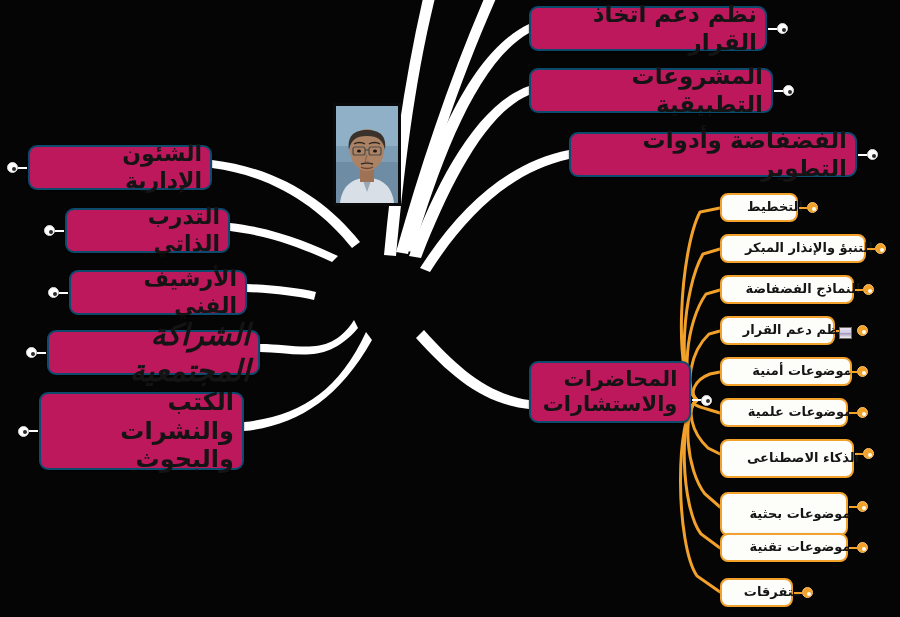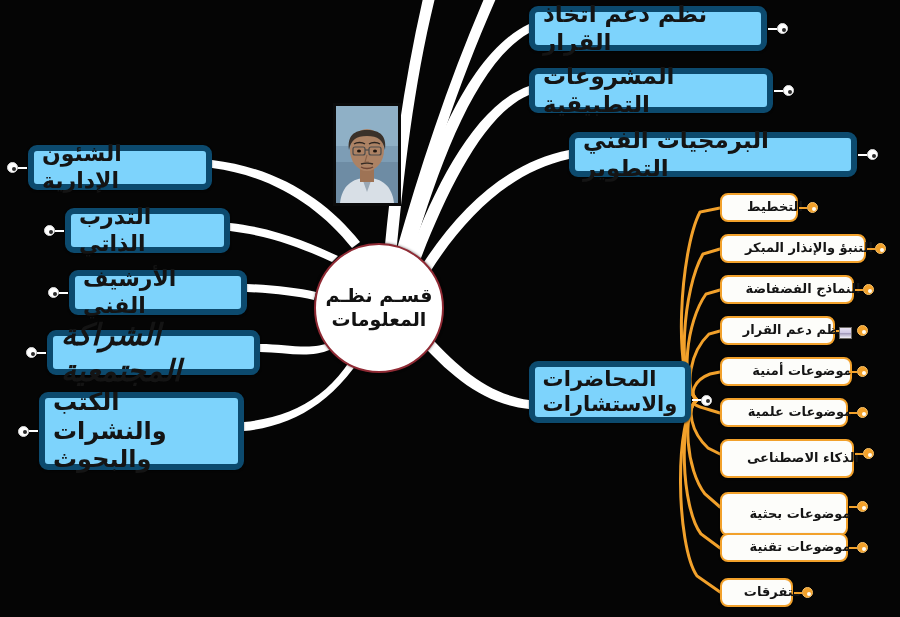--- a/index.html
+++ b/index.html
@@ -47,27 +47,27 @@
     line-height: 1.25;
     direction: rtl;
     padding: 0 6px;
     letter-spacing: 0.5px;
   }
 
   
   .node {
     position: absolute;
     box-sizing: border-box;
-    background: #7dd3fc;
-    border: 6px solid #0c4a6e;
+    background: #be185d;
+    border: 2px solid #0c4a6e;
     border-radius: 9px;
     display: flex;
     align-items: center;
     justify-content: center;
-    text-align: left;
+    text-align: right;
     direction: rtl;
     z-index: 5;
     box-shadow: 0 1px 2px rgba(0,0,0,0.55);
   }
   .node .label {
     color: #141414;
     font-weight: bold;
     font-size: 21px;
     line-height: 1.2;
     padding: 2px 8px;
@@ -199,24 +199,20 @@
       <path d="M 697 400 C 684 388 690 352 709 334 L 720 331"></path>
       <path d="M 697 400 C 689 394 694 380 710 374 L 720 372"></path>
       <path d="M 697 400 C 690 404 696 406 710 410 L 720 413"></path>
       <path d="M 697 400 C 686 408 691 432 708 448 L 720 454"></path>
       <path d="M 697 400 C 682 412 686 470 705 494 L 720 507"></path>
       <path d="M 697 400 C 678 414 681 508 701 534 L 720 548"></path>
       <path d="M 697 400 C 674 416 676 546 697 576 L 720 592"></path>
     </g>
   </svg>
 
-  <div class="center-node" id="center-node" style="left: 314px; top: 243px; width: 126px; height: 126px;">
-    <span class="label" style="white-space: pre-line;">قسـم نظـم
-المعلومات</span>
-  </div>
 
   <div class="photo" id="portrait-photo" style="left: 333px; top: 103px; width: 68px; height: 103px;">
     <svg width="100%" height="100%" viewBox="0 0 62 97" preserveAspectRatio="none">
       <rect x="0" y="0" width="62" height="97" fill="#7d9db5"></rect>
       <rect x="0" y="0" width="62" height="40" fill="#8fb0c6"></rect>
       <rect x="0" y="56" width="62" height="41" fill="#6e8ca4"></rect>
 
       <path d="M 4 97 C 6 80 16 72 31 72 C 46 72 56 80 58 97 Z" fill="#d8dfe6"></path>
       <path d="M 26 72 L 31 86 L 36 72 Z" fill="#9aa8b5"></path>
 
@@ -253,21 +249,21 @@
         <div class="ring"></div>
       </div>
       <div class="node" style="left: 529px; top: 68px; width: 244px; height: 45px;">
         <span class="label" style="font-size: 23px;">المشروعات التطبيقية</span>
       </div>
       <div style="position: absolute; height: 2px; width: 9px; background: rgb(255, 255, 255); top: 89.5px; z-index: 6; left: 774px;"></div>
       <div class="handle white" style="left: 783px; top: 85px;">
         <div class="ring"></div>
       </div>
       <div class="node" style="left: 569px; top: 132px; width: 288px; height: 45px;">
-        <span class="label" style="font-size: 23px;">البرمجيات الفني التطوير</span>
+        <span class="label" style="font-size: 23px;">الفضفاضة وأدوات التطوير</span>
       </div>
       <div style="position: absolute; height: 2px; width: 9px; background: rgb(255, 255, 255); top: 153.5px; z-index: 6; left: 858px;"></div>
       <div class="handle white" style="left: 867px; top: 149px;">
         <div class="ring"></div>
       </div>
       <div class="node" style="left: 529px; top: 361px; width: 162px; height: 62px;">
         <span class="label" style="font-size: 21px;">المحاضرات
 والاستشارات</span>
       </div>
       <div style="position: absolute; height: 2px; width: 9px; background: rgb(255, 255, 255); top: 399px; z-index: 6; left: 692px;"></div>

